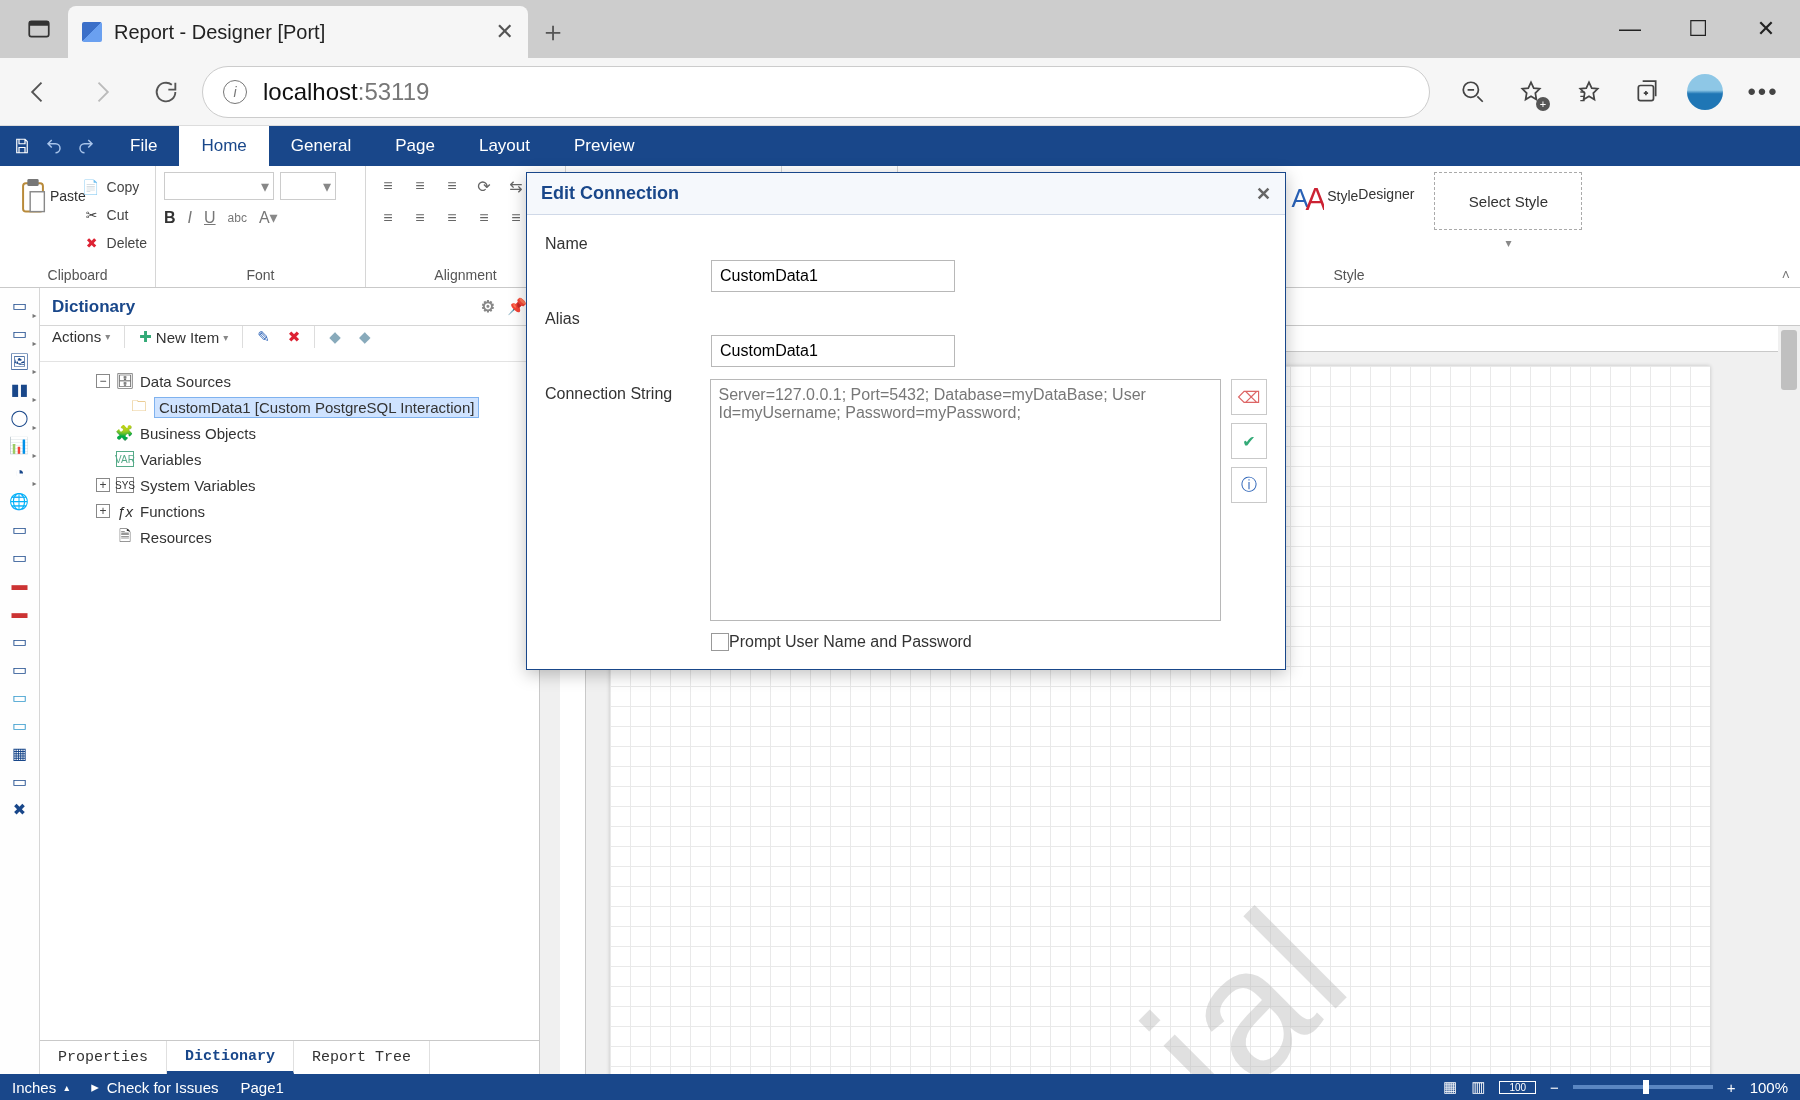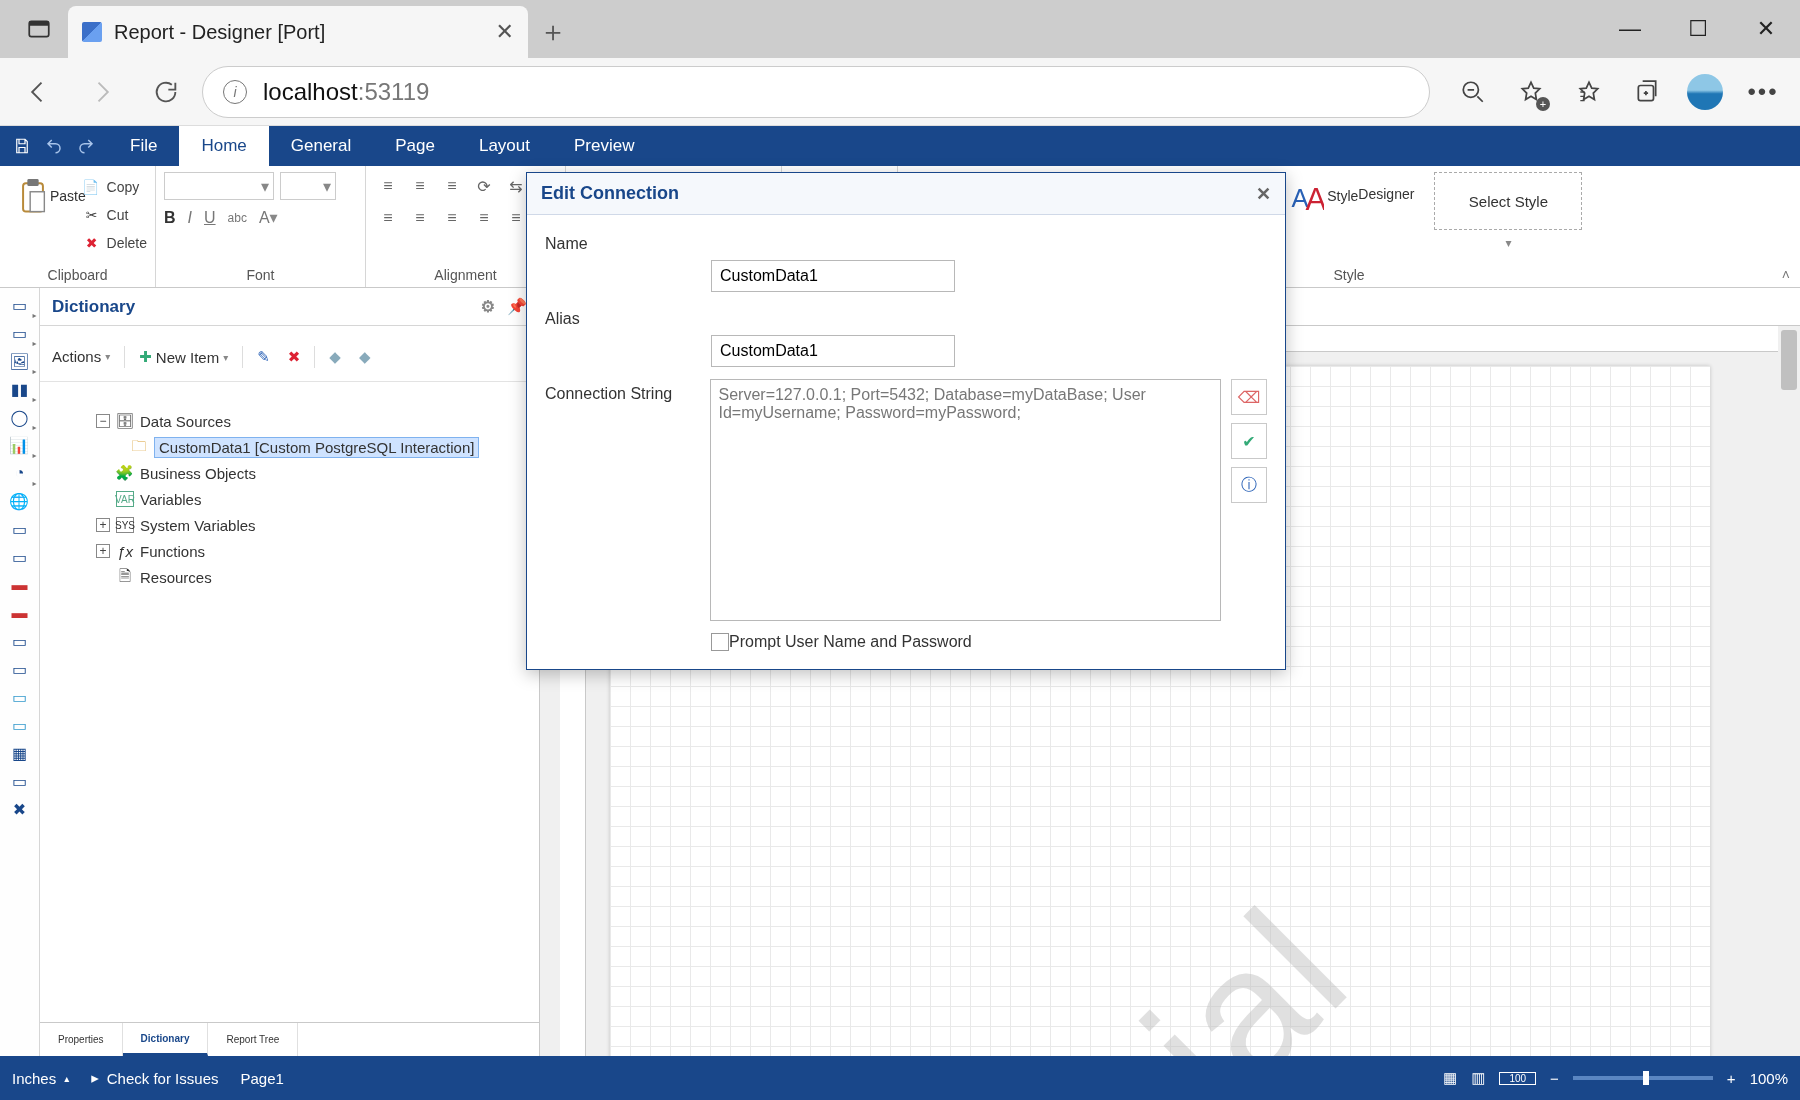--- a/index.html
+++ b/index.html
@@ -62,53 +62,53 @@
 .border-grid .cell.sel { border:2px solid #2a62b7; background:#e6eefc; }
 .style-box { border:1px dashed #aaa; width:148px; height:58px; display:flex; align-items:center; justify-content:center; font-size:15px; color:#333; }
 .ribbon-collapse { position:absolute; right:10px; bottom:4px; color:#777; font-size:14px; }
 
 .workarea { flex:1; display:flex; min-height:0; }
 
 .toolstrip { width:40px; background:#fefefe; border-right:1px solid #d6d6d6; display:flex; flex-direction:column; align-items:center; padding-top:4px; gap:2px; }
 .toolstrip .tb { width:30px; height:26px; display:flex; align-items:center; justify-content:center; color:#19478a; position:relative; }
 .toolstrip .tb .arr { position:absolute; right:-2px; bottom:-2px; font-size:8px; color:#777; }
 
-.dict-panel { width:500px; background:#fff; border-right:1px solid #c9c9c9; display:flex; flex-direction:column;gap:20px; }
+.dict-panel { width:500px; background:#fff; border-right:1px solid #c9c9c9; display:flex; flex-direction:column; }
 .dict-header { height:38px; border-bottom:1px solid #d6d6d6; display:flex; align-items:center; padding:0 12px; color:#19478a; font-size:17px; font-weight:600; }
 .dict-header .hicons { margin-left:auto; display:flex; gap:12px; color:#888; font-size:16px; }
 .dict-toolbar { height:36px; border-bottom:1px solid #e3e3e3; display:flex; align-items:flex-start; padding:0 8px; gap:10px; font-size:15px; color:#333; }
 .dict-toolbar .sep { width:1px; height:22px; background:#ddd; }
 .dict-toolbar .tbtn { display:flex; align-items:center; gap:4px; padding:2px 4px; }
 .dict-tree { flex:1; overflow:auto; padding:6px 0; font-size:15px; color:#333; }
 .tree-row { display:flex; align-items:center; height:26px; padding-left:10px; gap:6px; }
 .tree-row.lvl1 { padding-left:56px; }
 .tree-row.lvl2 { padding-left:90px; }
 .tree-row .tw { width:14px; height:14px; border:1px solid #888; display:flex; align-items:center; justify-content:center; font-size:12px; line-height:1; color:#444; background:#fff; }
 .tree-row .tw.blank { border:none; }
 .tree-row .nic { width:18px; height:16px; display:inline-flex; align-items:center; justify-content:center; }
 .tree-row.sel .lbl { background:#cfe3ff; border:1px solid #7fb2ef; padding:1px 4px; }
 .dict-tabs { height:34px; border-top:1px solid #c9c9c9; display:flex; }
-.dict-tabs .dt { padding:0 18px; display:flex; align-items:center; font-size:10px; color:#333; border-right:1px solid #e0e0e0; }
+.dict-tabs .dt { padding:0 18px; display:flex; align-items:center; font-size:15px; color:#333; border-right:1px solid #e0e0e0;font-family:Liberation Mono, monospace; }
 .dict-tabs .dt.active { border-bottom:3px solid #19478a; color:#19478a; font-weight:600; }
 
 .canvas-area { flex:1; display:flex; flex-direction:column; background:#f0f0f0; min-width:0; }
 .page-tabs { height:38px; background:#fff; border-bottom:1px solid #c9c9c9; display:flex; align-items:flex-end; padding-left:6px; }
 .page-tabs .ptab { height:36px; border:1px solid #c9c9c9; border-bottom:none; background:#fff; display:flex; align-items:center; padding:0 18px; gap:8px; font-size:15px; color:#19478a; border-radius:4px 4px 0 0; }
 .page-tabs .addp { width:34px; height:34px; display:flex; align-items:center; justify-content:center; font-size:22px; color:#555; }
 .canvas-scroll { flex:1; position:relative; overflow:hidden; background:#f0f0f0; }
 .ruler-h { position:absolute; left:46px; right:20px; top:0; height:26px; background:#fff; border-bottom:1px solid #c9c9c9; }
 .ruler-v { position:absolute; left:20px; top:26px; bottom:0; width:26px; background:#fff; border-right:1px solid #c9c9c9; }
 .paper { position:absolute; left:70px; top:40px; width:1100px; height:1400px; background:#fff; box-shadow:0 0 4px rgba(0,0,0,.2);
   background-image:linear-gradient(#e9e9e9 1px,transparent 1px),linear-gradient(90deg,#e9e9e9 1px,transparent 1px);
   background-size:20px 20px; }
 .watermark { position:absolute; left:540px; top:540px; font-size:180px; color:#bbb; transform:rotate(-45deg); font-weight:300; opacity:.45; letter-spacing:4px; }
 .vscroll { position:absolute; right:0; top:0; bottom:0; width:22px; background:#f0f0f0; }
 .vscroll .thumb { position:absolute; left:3px; right:3px; top:4px; height:60px; background:#c0c0c0; border-radius:3px; }
 
-.statusbar { height:44px; background:#19478a; color:#fff; display:flex; align-items:center; font-size:15px; padding:0 12px; gap:22px; }
+.statusbar { height:26px; background:#19478a; color:#fff; display:flex; align-items:center; font-size:15px; padding:0 12px; gap:22px; }
 .statusbar .sp { display:flex; align-items:center; gap:8px; }
 .statusbar .right { margin-left:auto; display:flex; align-items:center; gap:14px; }
 .statusbar .slider { width:140px; height:4px; background:#5a86c2; position:relative; }
 .statusbar .slider .kn { position:absolute; left:50%; top:-5px; width:6px; height:14px; background:#fff; }
 
 
 .modal { position:absolute; left:526px; top:46px; width:760px; background:#fff; border:1px solid #19478a; box-shadow:0 4px 16px rgba(0,0,0,.25); z-index:50; font-size:16px; color:#333; }
 .modal-title { height:42px; background:#f5f8fc; border-bottom:1px solid #d0d9e8; display:flex; align-items:center; padding:0 14px; color:#19478a; font-weight:600; font-size:18px; }
 .modal-title .mclose { margin-left:auto; color:#666; font-size:18px; cursor:pointer; }
 .modal-body { padding:14px 18px 8px 18px; }

